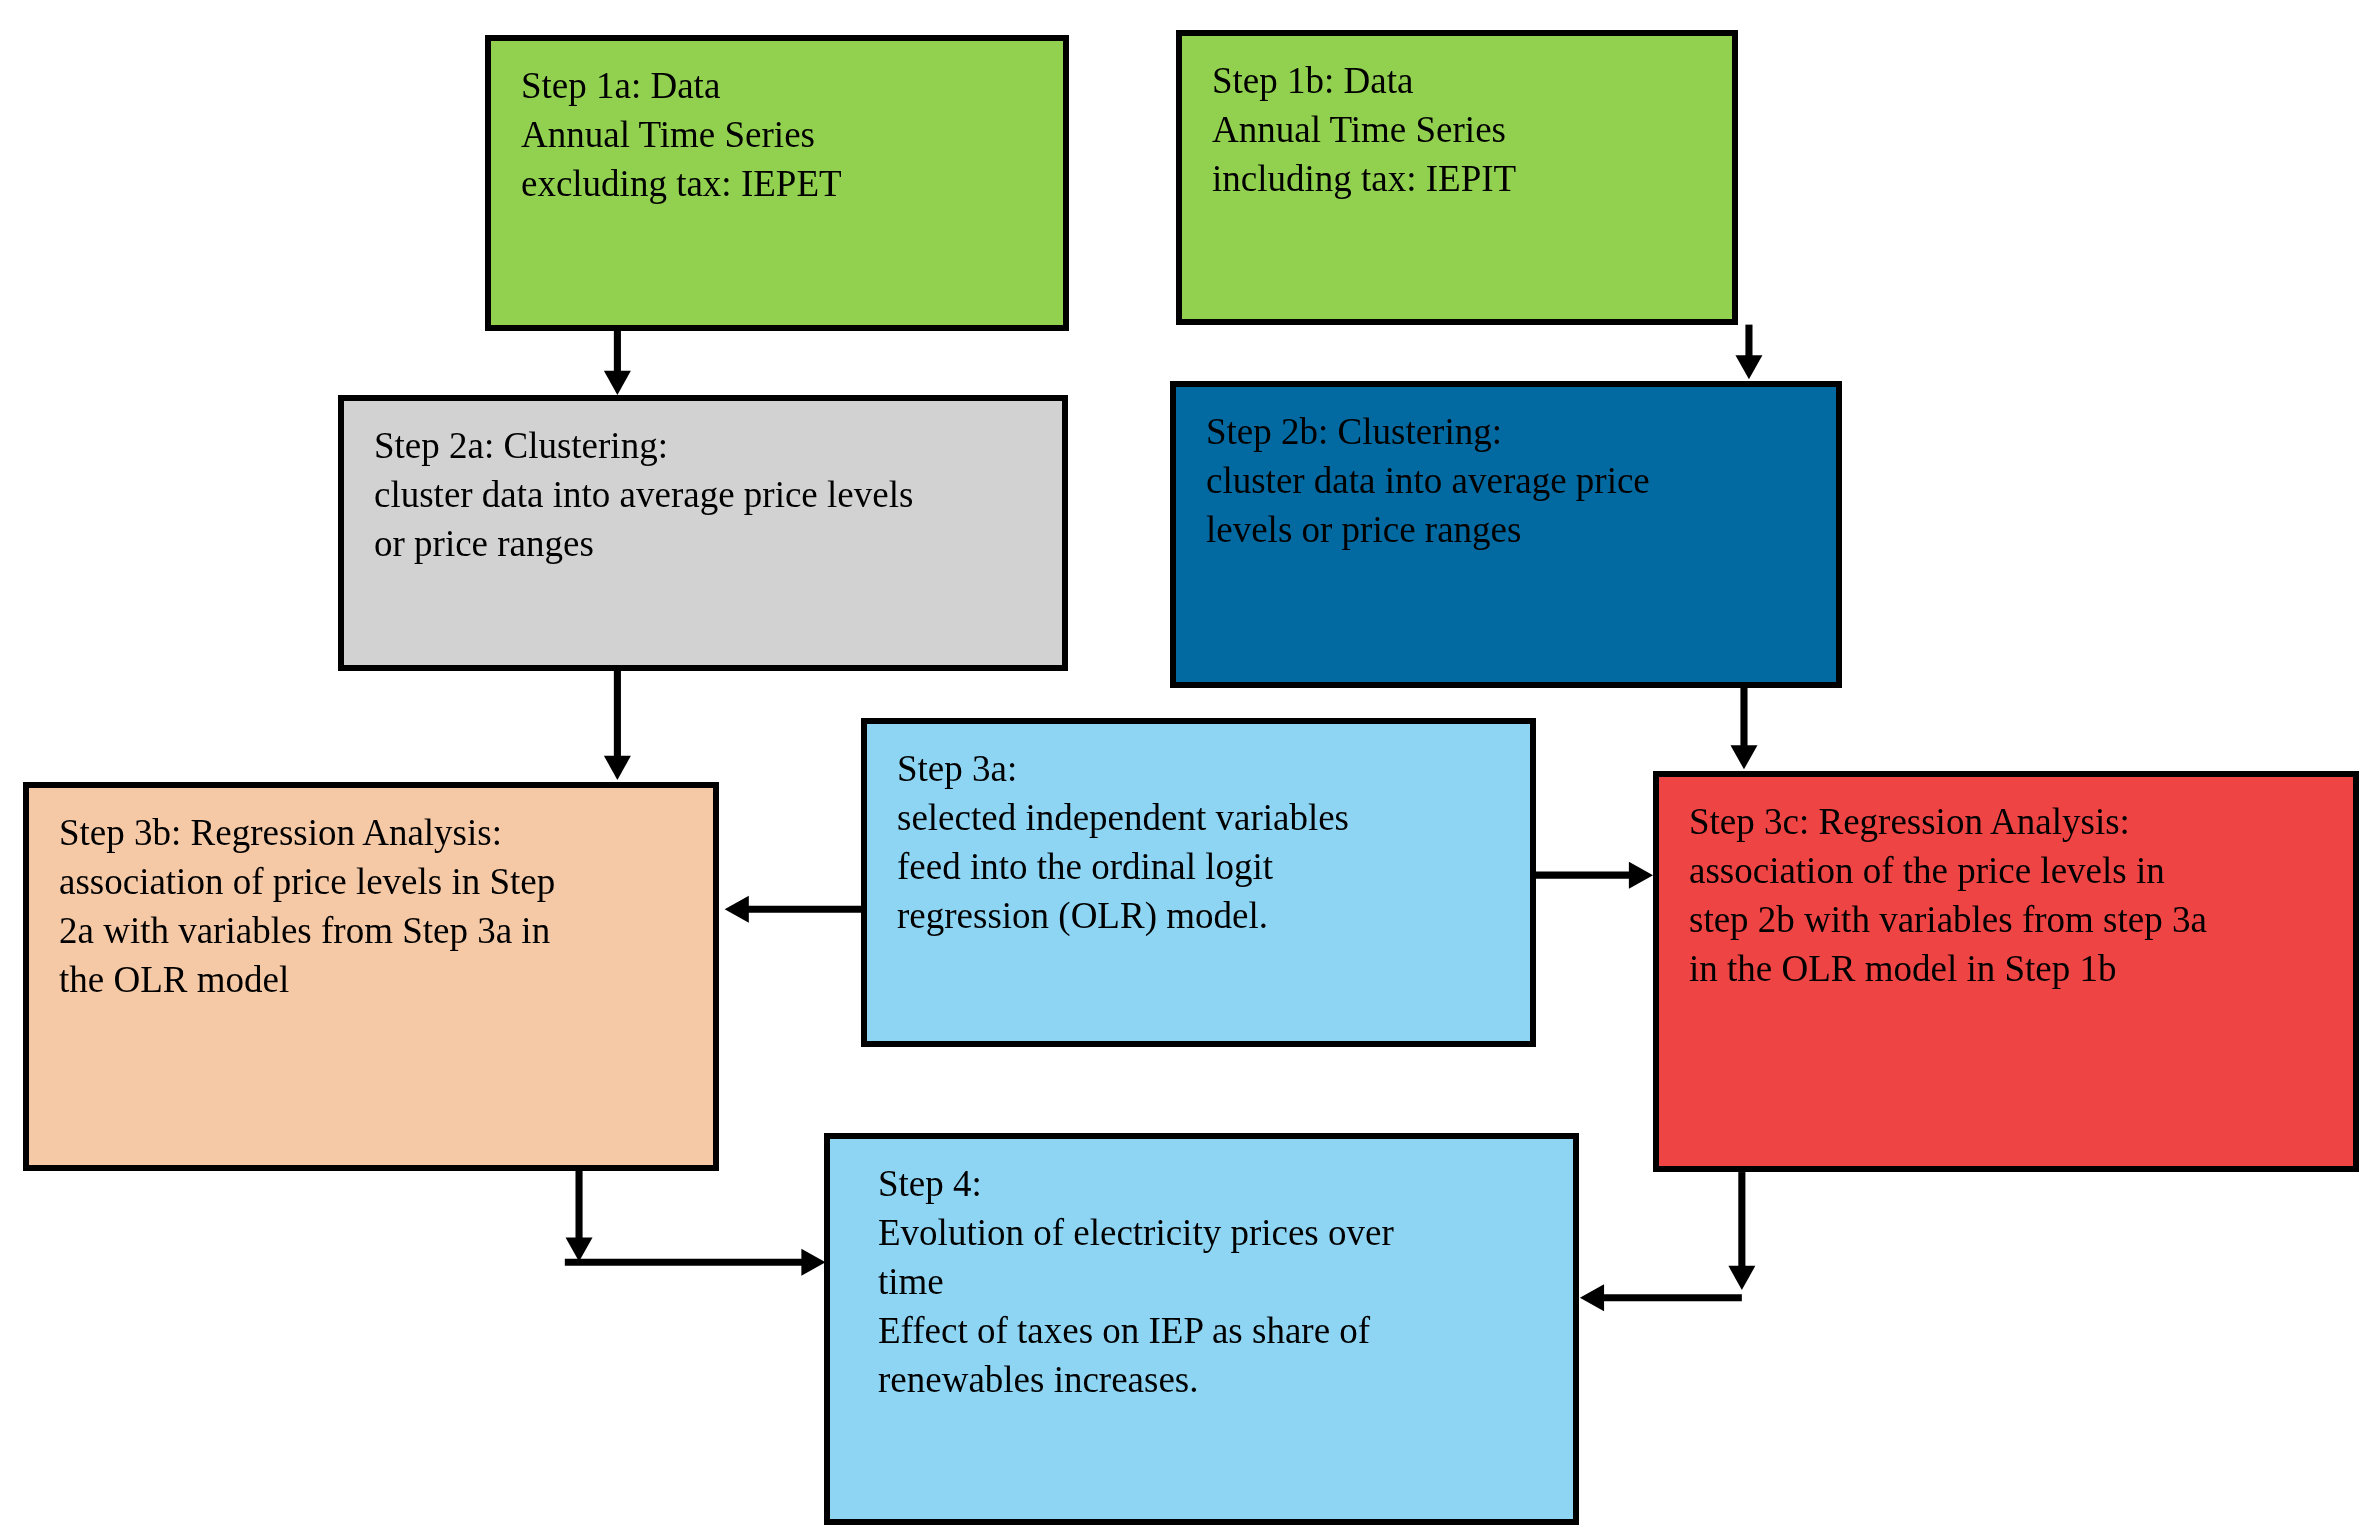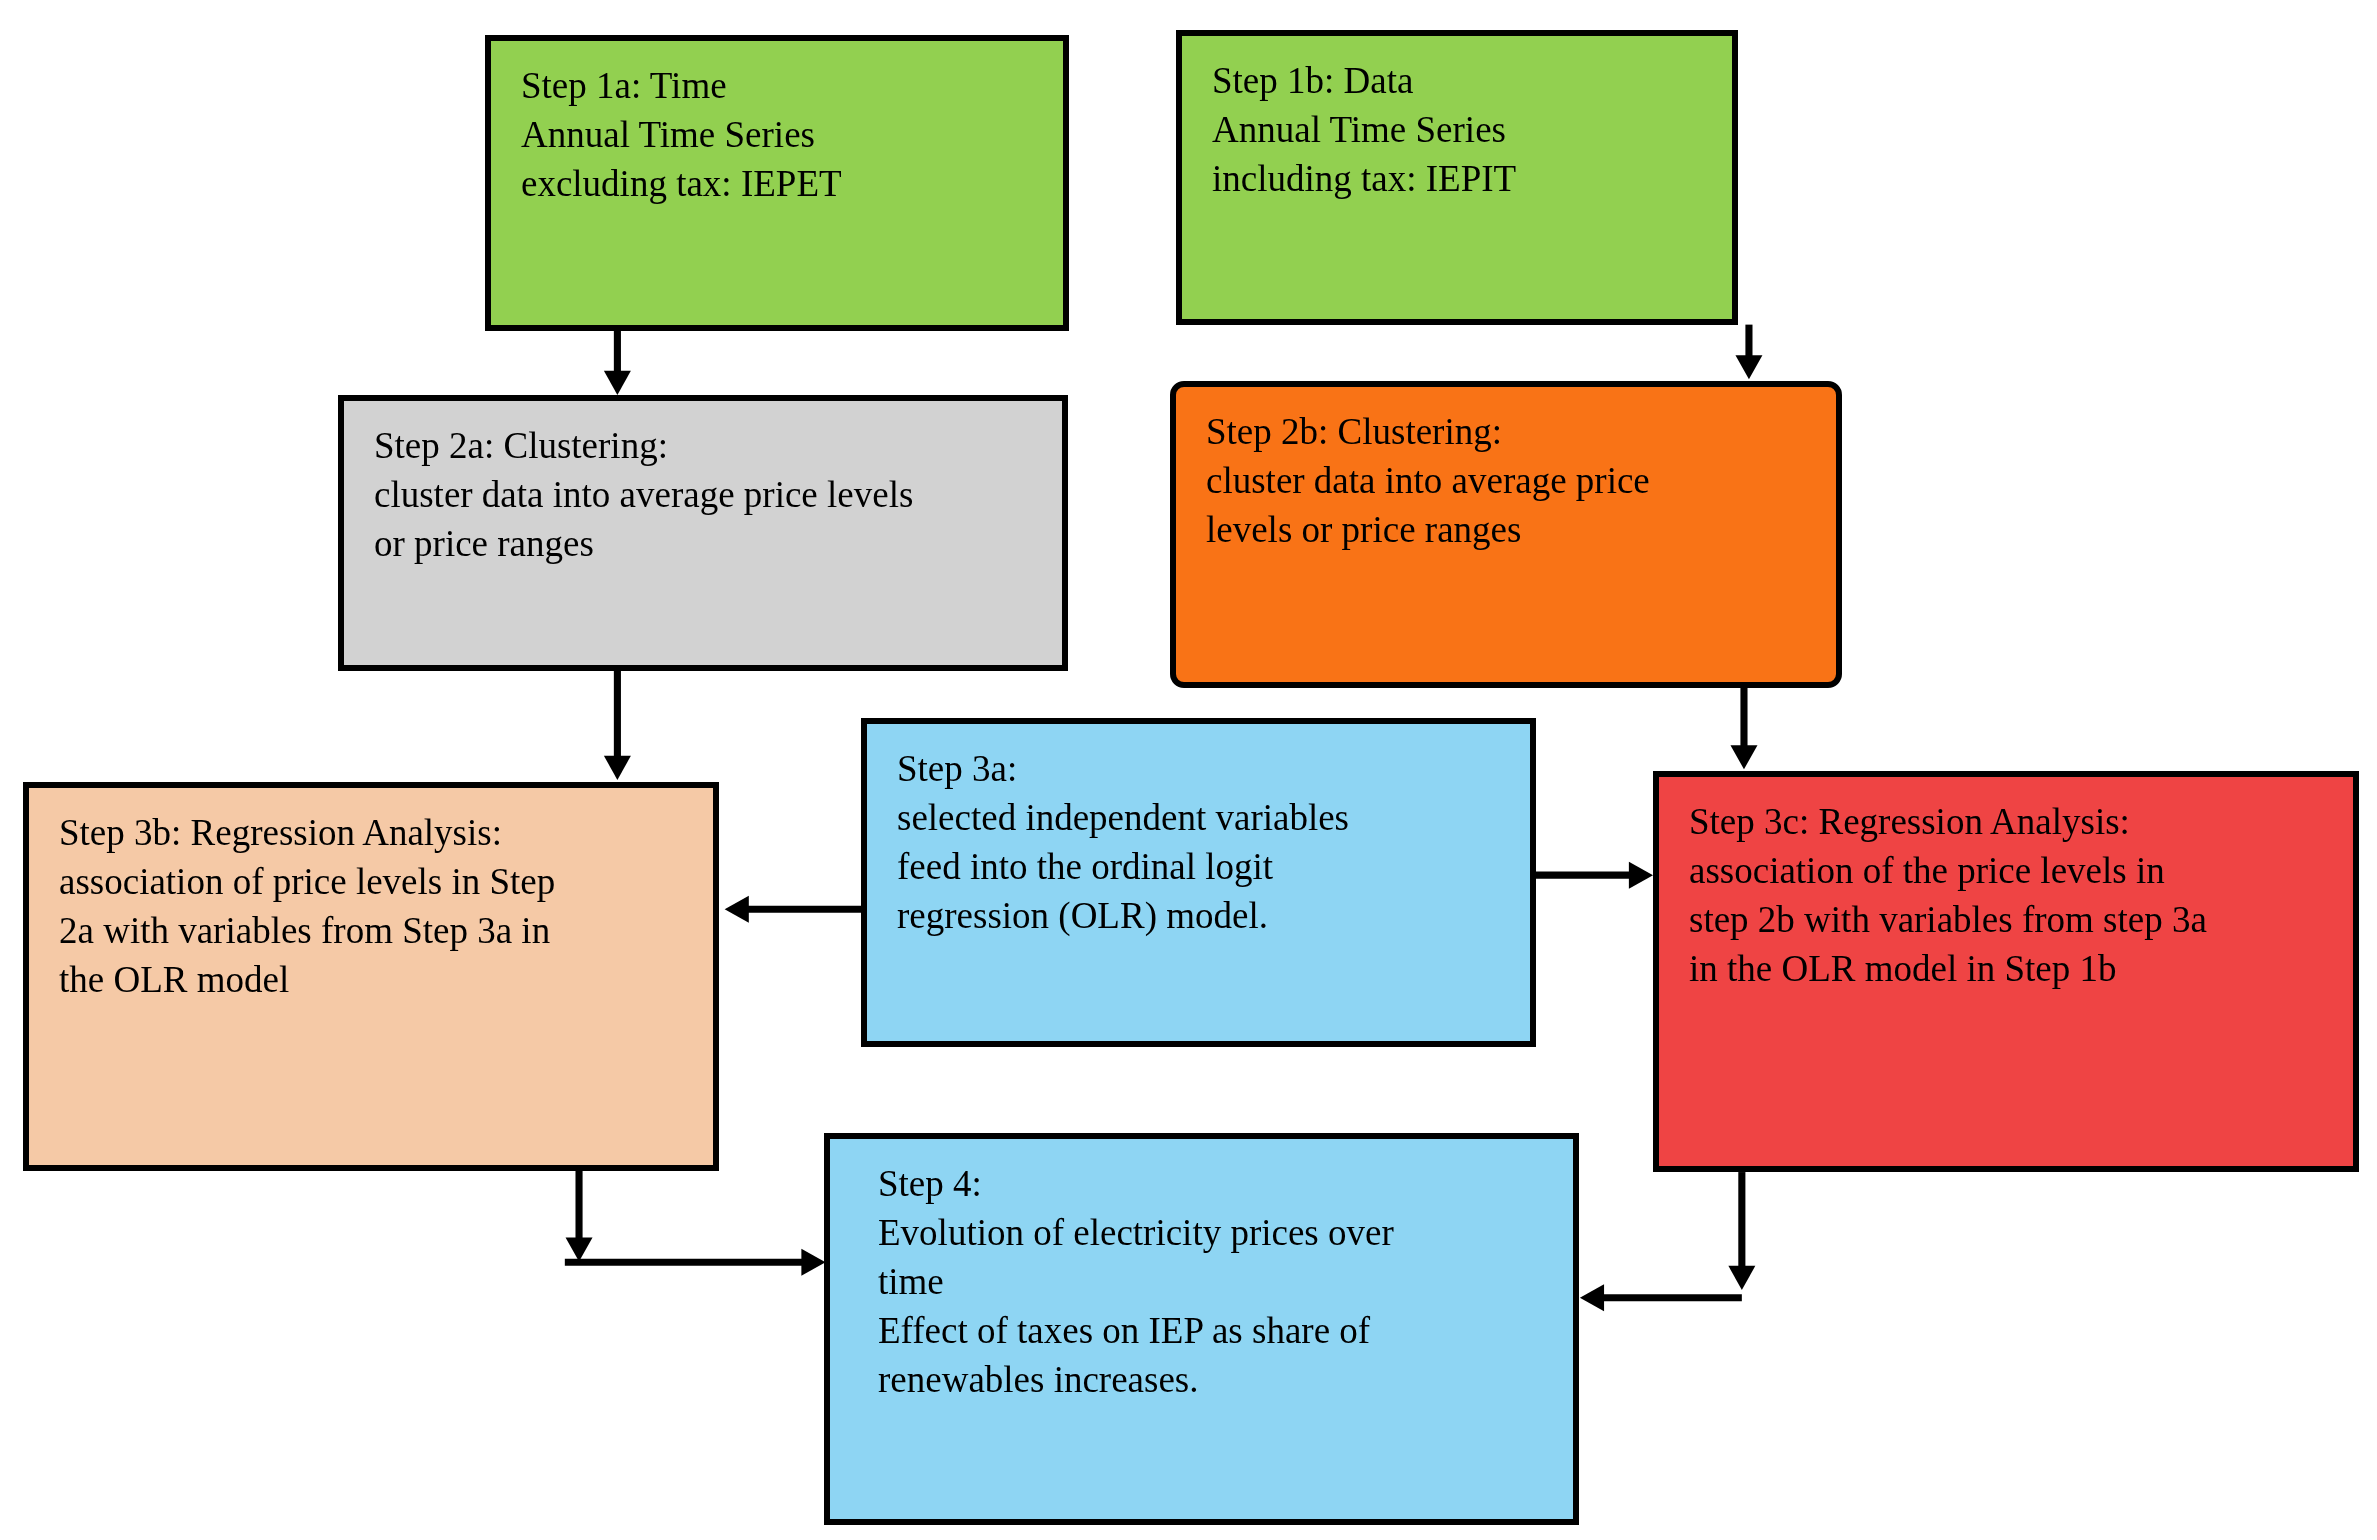--- a/index.html
+++ b/index.html
@@ -89,38 +89,38 @@
     </g>
     <g>
       <line x1="2452" y1="1650" x2="2452" y2="1786"></line>
       <polygon points="2452,1816 2433,1782 2471,1782"></polygon>
       <line x1="2452" y1="1827" x2="2254" y2="1827"></line>
       <polygon points="2224,1827 2258,1808 2258,1846"></polygon>
     </g>
   </svg>
 
   <div class="box" id="box-1a" style="background: rgb(146, 208, 80);">
-    <div class="line">Step 1a: Time</div>
+    <div class="line">Step 1a: Data</div>
     <div class="line">Annual Time Series</div>
     <div class="line">excluding tax: IEPET</div>
   </div>
 
   <div class="box" id="box-1b" style="background: rgb(146, 208, 80);">
     <div class="line">Step 1b: Data</div>
     <div class="line">Annual Time Series</div>
     <div class="line">including tax: IEPIT</div>
   </div>
 
   <div class="box" id="box-2a" style="background: rgb(210, 210, 210);">
     <div class="line">Step 2a: Clustering:</div>
     <div class="line">cluster data into average price levels</div>
     <div class="line">or price ranges</div>
   </div>
 
-  <div class="box" id="box-2b" style="background: #f97316; border-radius: 14px;">
+  <div class="box" id="box-2b" style="background: #0369a1;">
     <div class="line">Step 2b: Clustering:</div>
     <div class="line">cluster data into average price</div>
     <div class="line">levels or price ranges</div>
   </div>
 
   <div class="box" id="box-3b" style="background: rgb(245, 201, 166);">
     <div class="line">Step 3b: Regression Analysis:</div>
     <div class="line">association of price levels in Step</div>
     <div class="line">2a with variables from Step 3a in</div>
     <div class="line">the OLR model</div>

